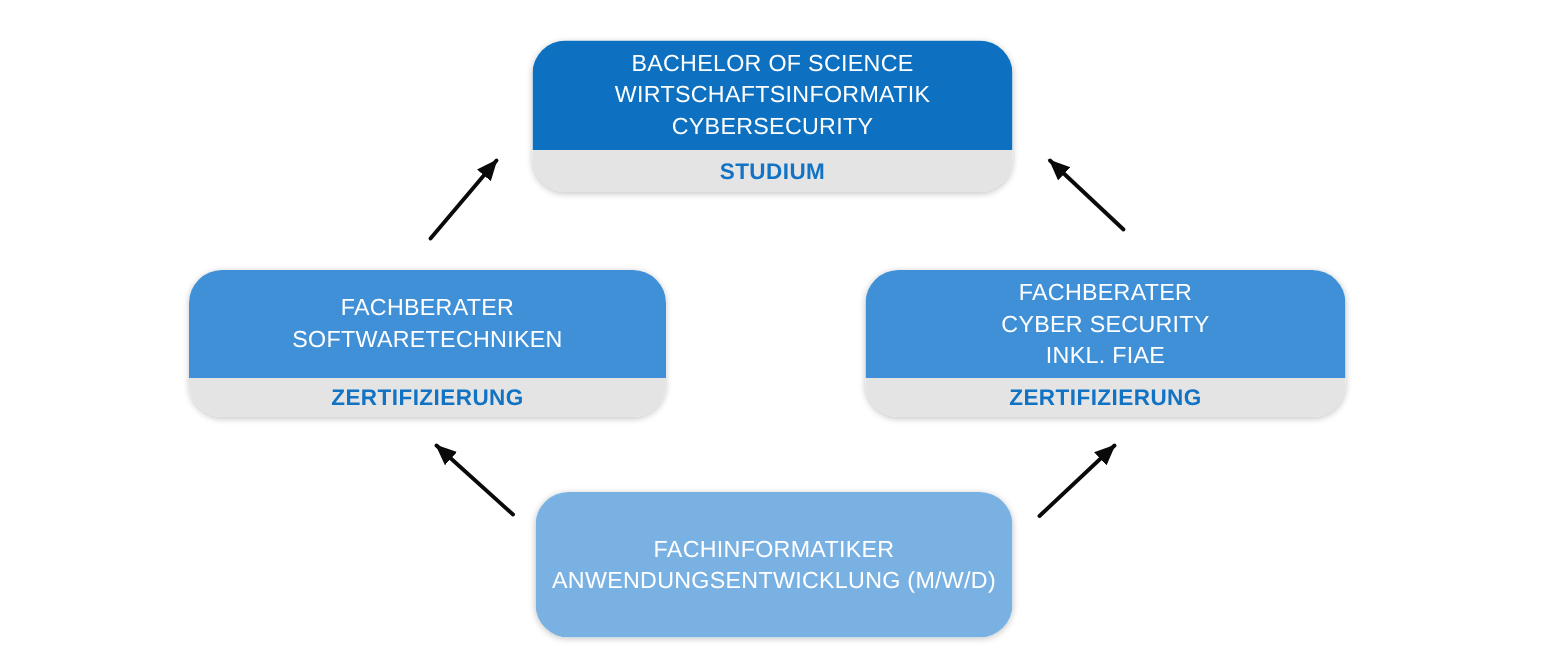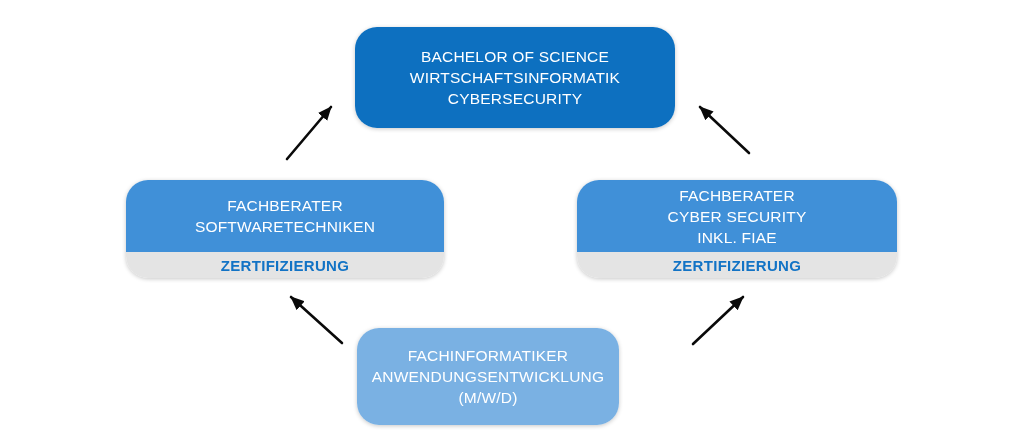--- a/index.html
+++ b/index.html
@@ -69,21 +69,21 @@
   .node-top    .node-footer { height: 28px; }
 
   .node-left   { left: 126px; top: 180px; width: 318px; height: 98px; }
   .node-left   .node-body   { background: #4090d8; }
   .node-left   .node-footer { height: 26px; }
 
   .node-right  { left: 577px; top: 180px; width: 320px; height: 98px; }
   .node-right  .node-body   { background: #4090d8; }
   .node-right  .node-footer { height: 26px; }
 
-  .node-bottom { left: 357px; top: 328px; width: 262px; height: 97px; }
+  .node-bottom { left: 357px; top: 328px; width: 318px; height: 97px; }
   .node-bottom .node-body   { background: #7ab1e3; }
   .node-bottom .node-footer { height: 27px; }
 </style>
 </head>
 <body>
 
 <div class="stage">
 
   <svg class="edges" viewBox="0 0 1030 440">
     <defs>
@@ -95,20 +95,23 @@
       <line x1="693" y1="344" x2="743" y2="297" marker-end="url(#ah)"></line>
       <line x1="287" y1="159" x2="331" y2="107" marker-end="url(#ah)"></line>
       <line x1="749" y1="153" x2="700" y2="107" marker-end="url(#ah)"></line>
     </svg>
 
   <div class="node node-top">
     <div class="node-body">
       <span class="node-title">BACHELOR OF SCIENCE
 WIRTSCHAFTSINFORMATIK
 CYBERSECURITY</span>
+    </div>
+    <div class="node-footer">
+      <span class="node-badge">STUDIUM</span>
     </div>
   </div>
 
   <div class="node node-left">
     <div class="node-body">
       <span class="node-title">FACHBERATER
 SOFTWARETECHNIKEN</span>
     </div>
     <div class="node-footer">
       <span class="node-badge">ZERTIFIZIERUNG</span>

